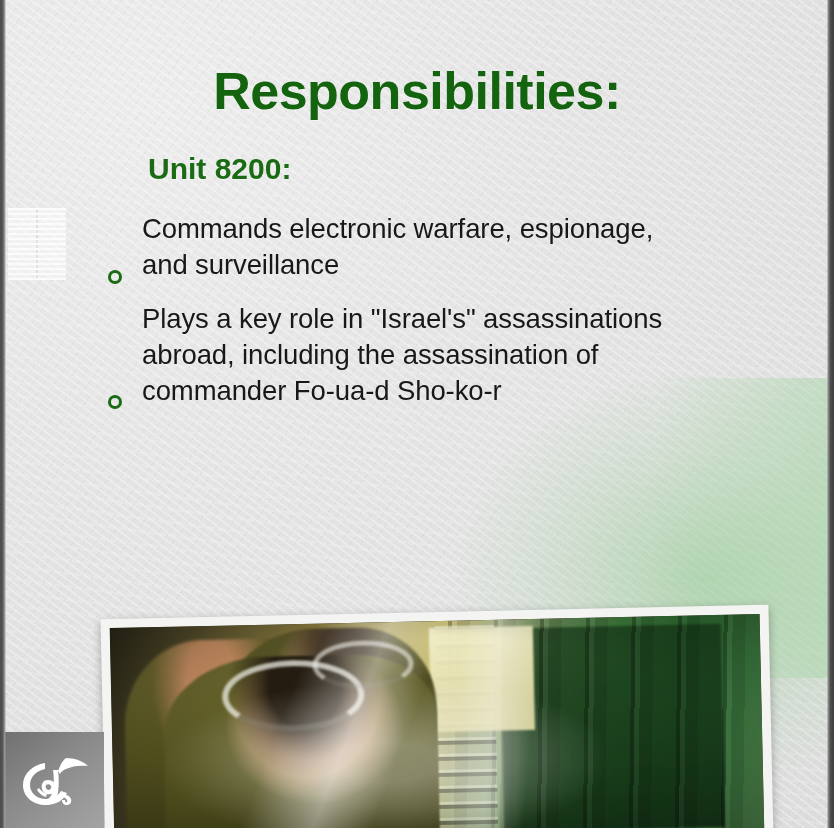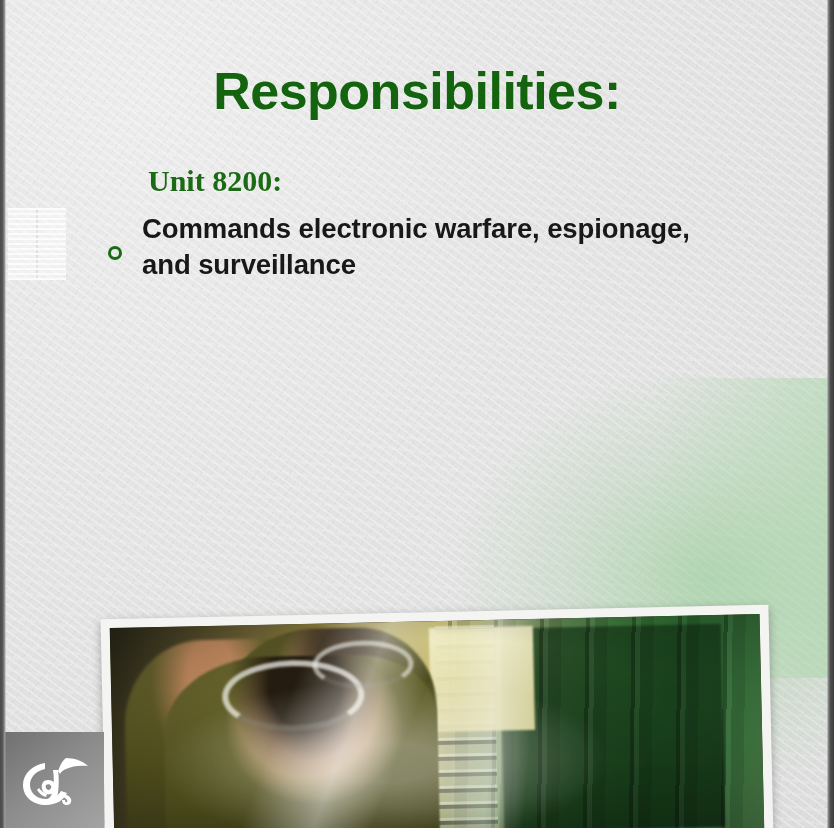--- a/index.html
+++ b/index.html
@@ -91,39 +91,37 @@
     text-align: center;
     font-size: 52px;
     font-weight: bold;
     letter-spacing: -0.5px;
     color: #14630f;
     text-shadow: 0 1px 0 rgba(255,255,255,.55);
   }
   .subtitle {
     position: absolute;
     left: 148px;
-    top: 164px;
+    top: 152px;
     font-size: 30px;
     font-weight: bold;
     color: #1a6b14;
     text-shadow: 0 1px 0 rgba(255,255,255,.5);
-    font-family: Liberation Serif, serif;
   }
 
   .bullets {
     position: absolute;
     left: 108px;
     top: 211px;
     width: 690px;
   }
   .bullet-row {
     display: flex;
-    align-items: center;
+    align-items: flex-end;
     margin-bottom: 17px;
-    font-weight: bold;
   }
   .bullet-mark {
     flex: 0 0 auto;
     width: 14px;
     height: 14px;
     margin-top: 12px;
     margin-right: 20px;
     border: 3.5px solid #1a6b14;
     border-radius: 50%;
     box-sizing: border-box;
@@ -297,20 +295,26 @@
   <div class="bullets">
 
     <div class="bullet-row">
       <span class="bullet-mark"></span>
       <span class="bullet-text">Commands electronic warfare, espionage,
 and surveillance</span>
     </div>
 
 
 
+    <div class="bullet-row">
+      <span class="bullet-mark"></span>
+      <span class="bullet-text">Plays a key role in "Israel's" assassinations
+abroad, including the assassination of
+commander Fo-ua-d Sho-ko-r</span>
+    </div>
 
   </div>
 
   <div class="photo-wrap">
     <div class="photo">
       <div class="ph-layer ph-bg"></div>
       <div class="ph-layer ph-rack-dark"></div>
       <div class="ph-layer ph-racks"></div>
       <div class="ph-layer ph-panel"></div>
       <div class="ph-layer ph-screen"></div>

